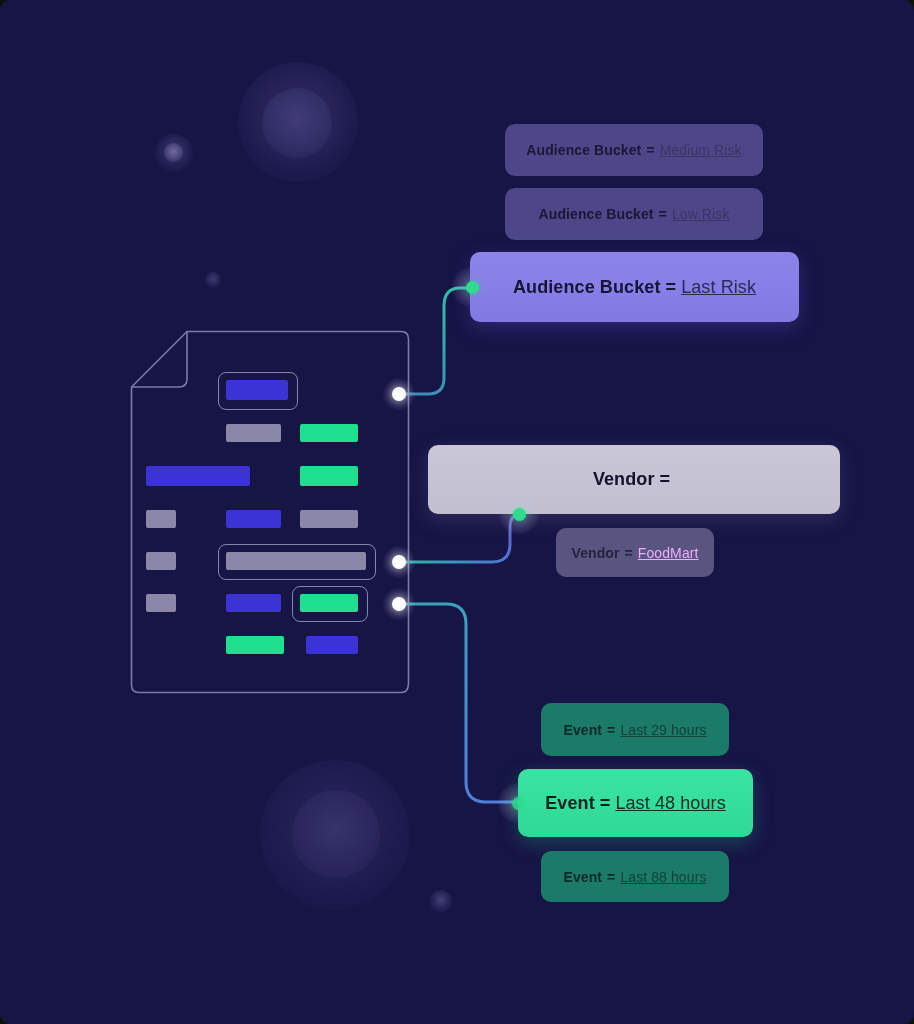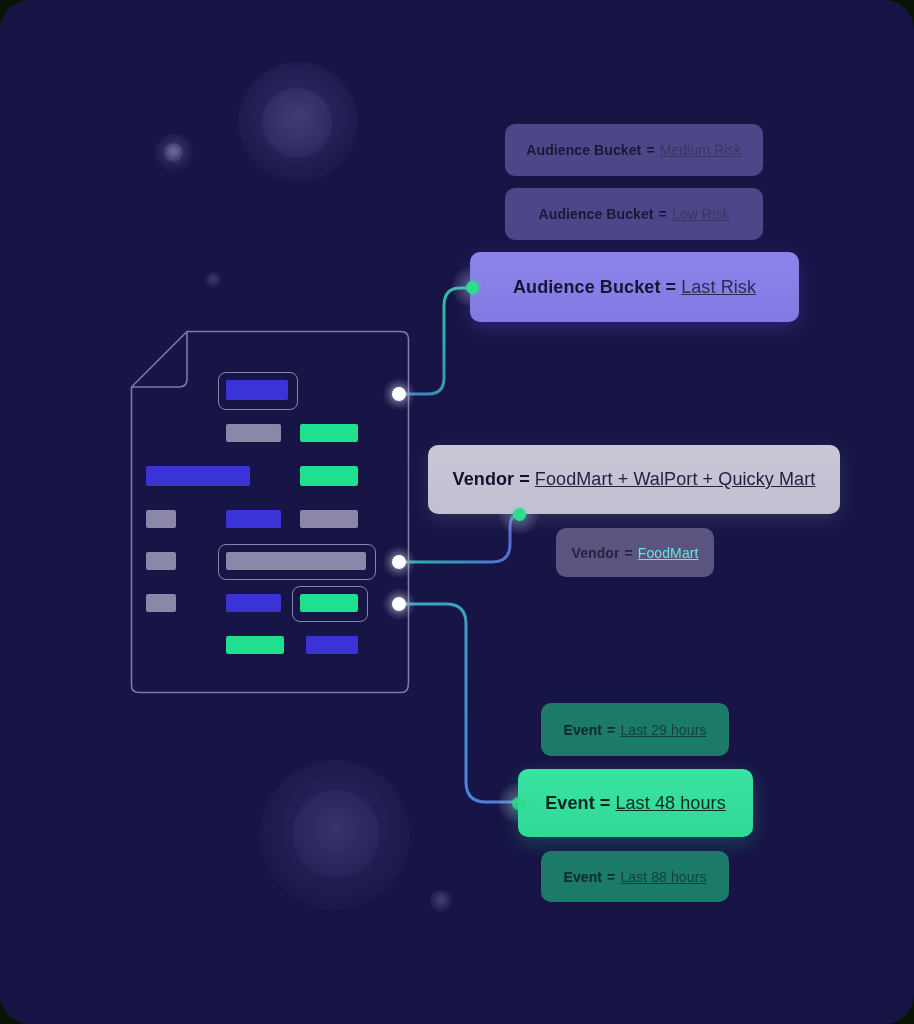--- a/index.html
+++ b/index.html
@@ -11,21 +11,21 @@
     height: 1024px;
     overflow: hidden;
     font-family: "Liberation Sans", "DejaVu Sans", sans-serif;
   }
 
   #canvas {
     position: relative;
     width: 914px;
     height: 1024px;
     background: #171446;
-    border-radius: 30px;
+    border-radius: 10px;
     overflow: hidden;
   }
 
   
   .blob {
     position: absolute;
     border-radius: 50%;
     pointer-events: none;
   }
 
@@ -171,21 +171,21 @@
     box-shadow: 0 6px 20px rgba(90,78,190,0.35);
   }
   .chip.purple-active .v { color: #2d2a55; font-weight: 400; }
 
   
   .chip.gray-dim {
     background: #5a5580;
     color: #26223f;
     justify-content: center;
   }
-  .chip.gray-dim .v { color: #5eead4; text-align: center; }
+  .chip.gray-dim .v { color: #f0abfc; text-align: center; }
   .chip.gray-active {
     background: linear-gradient(180deg, #c9c7d6 0%, #c2bfd1 100%);
     color: #13112c;
     justify-content: center;
     box-shadow: 0 6px 20px rgba(120,115,165,0.25);
   }
   .chip.gray-active .v { color: #221f42; font-weight: 400; }
 
   
   .chip.green-dim {
@@ -290,21 +290,20 @@
 
   <div class="chip purple-active" style="left:470px; top:252px; width:329px; height:70px; font-size:18px;">
     <span class="k">Audience Bucket</span>
     <span class="eq">=</span>
     <span class="v">Last Risk</span>
   </div>
 
   <div class="chip gray-active" style="left:428px; top:445px; width:412px; height:69px; font-size:18px;">
     <span class="k">Vendor</span>
     <span class="eq">=</span>
-    <span class="v">FoodMart + WalPort + Quicky Mart</span>
   </div>
 
   <div class="node-glow" style="left:499px; top:494px; width:40px; height:40px;"></div>
 
   <div class="chip gray-dim" style="left:556px; top:528px; width:158px; height:49px; font-size:14px;">
     <span class="k">Vendor</span>
     <span class="eq">=</span>
     <span class="v">FoodMart</span>
   </div>
 

